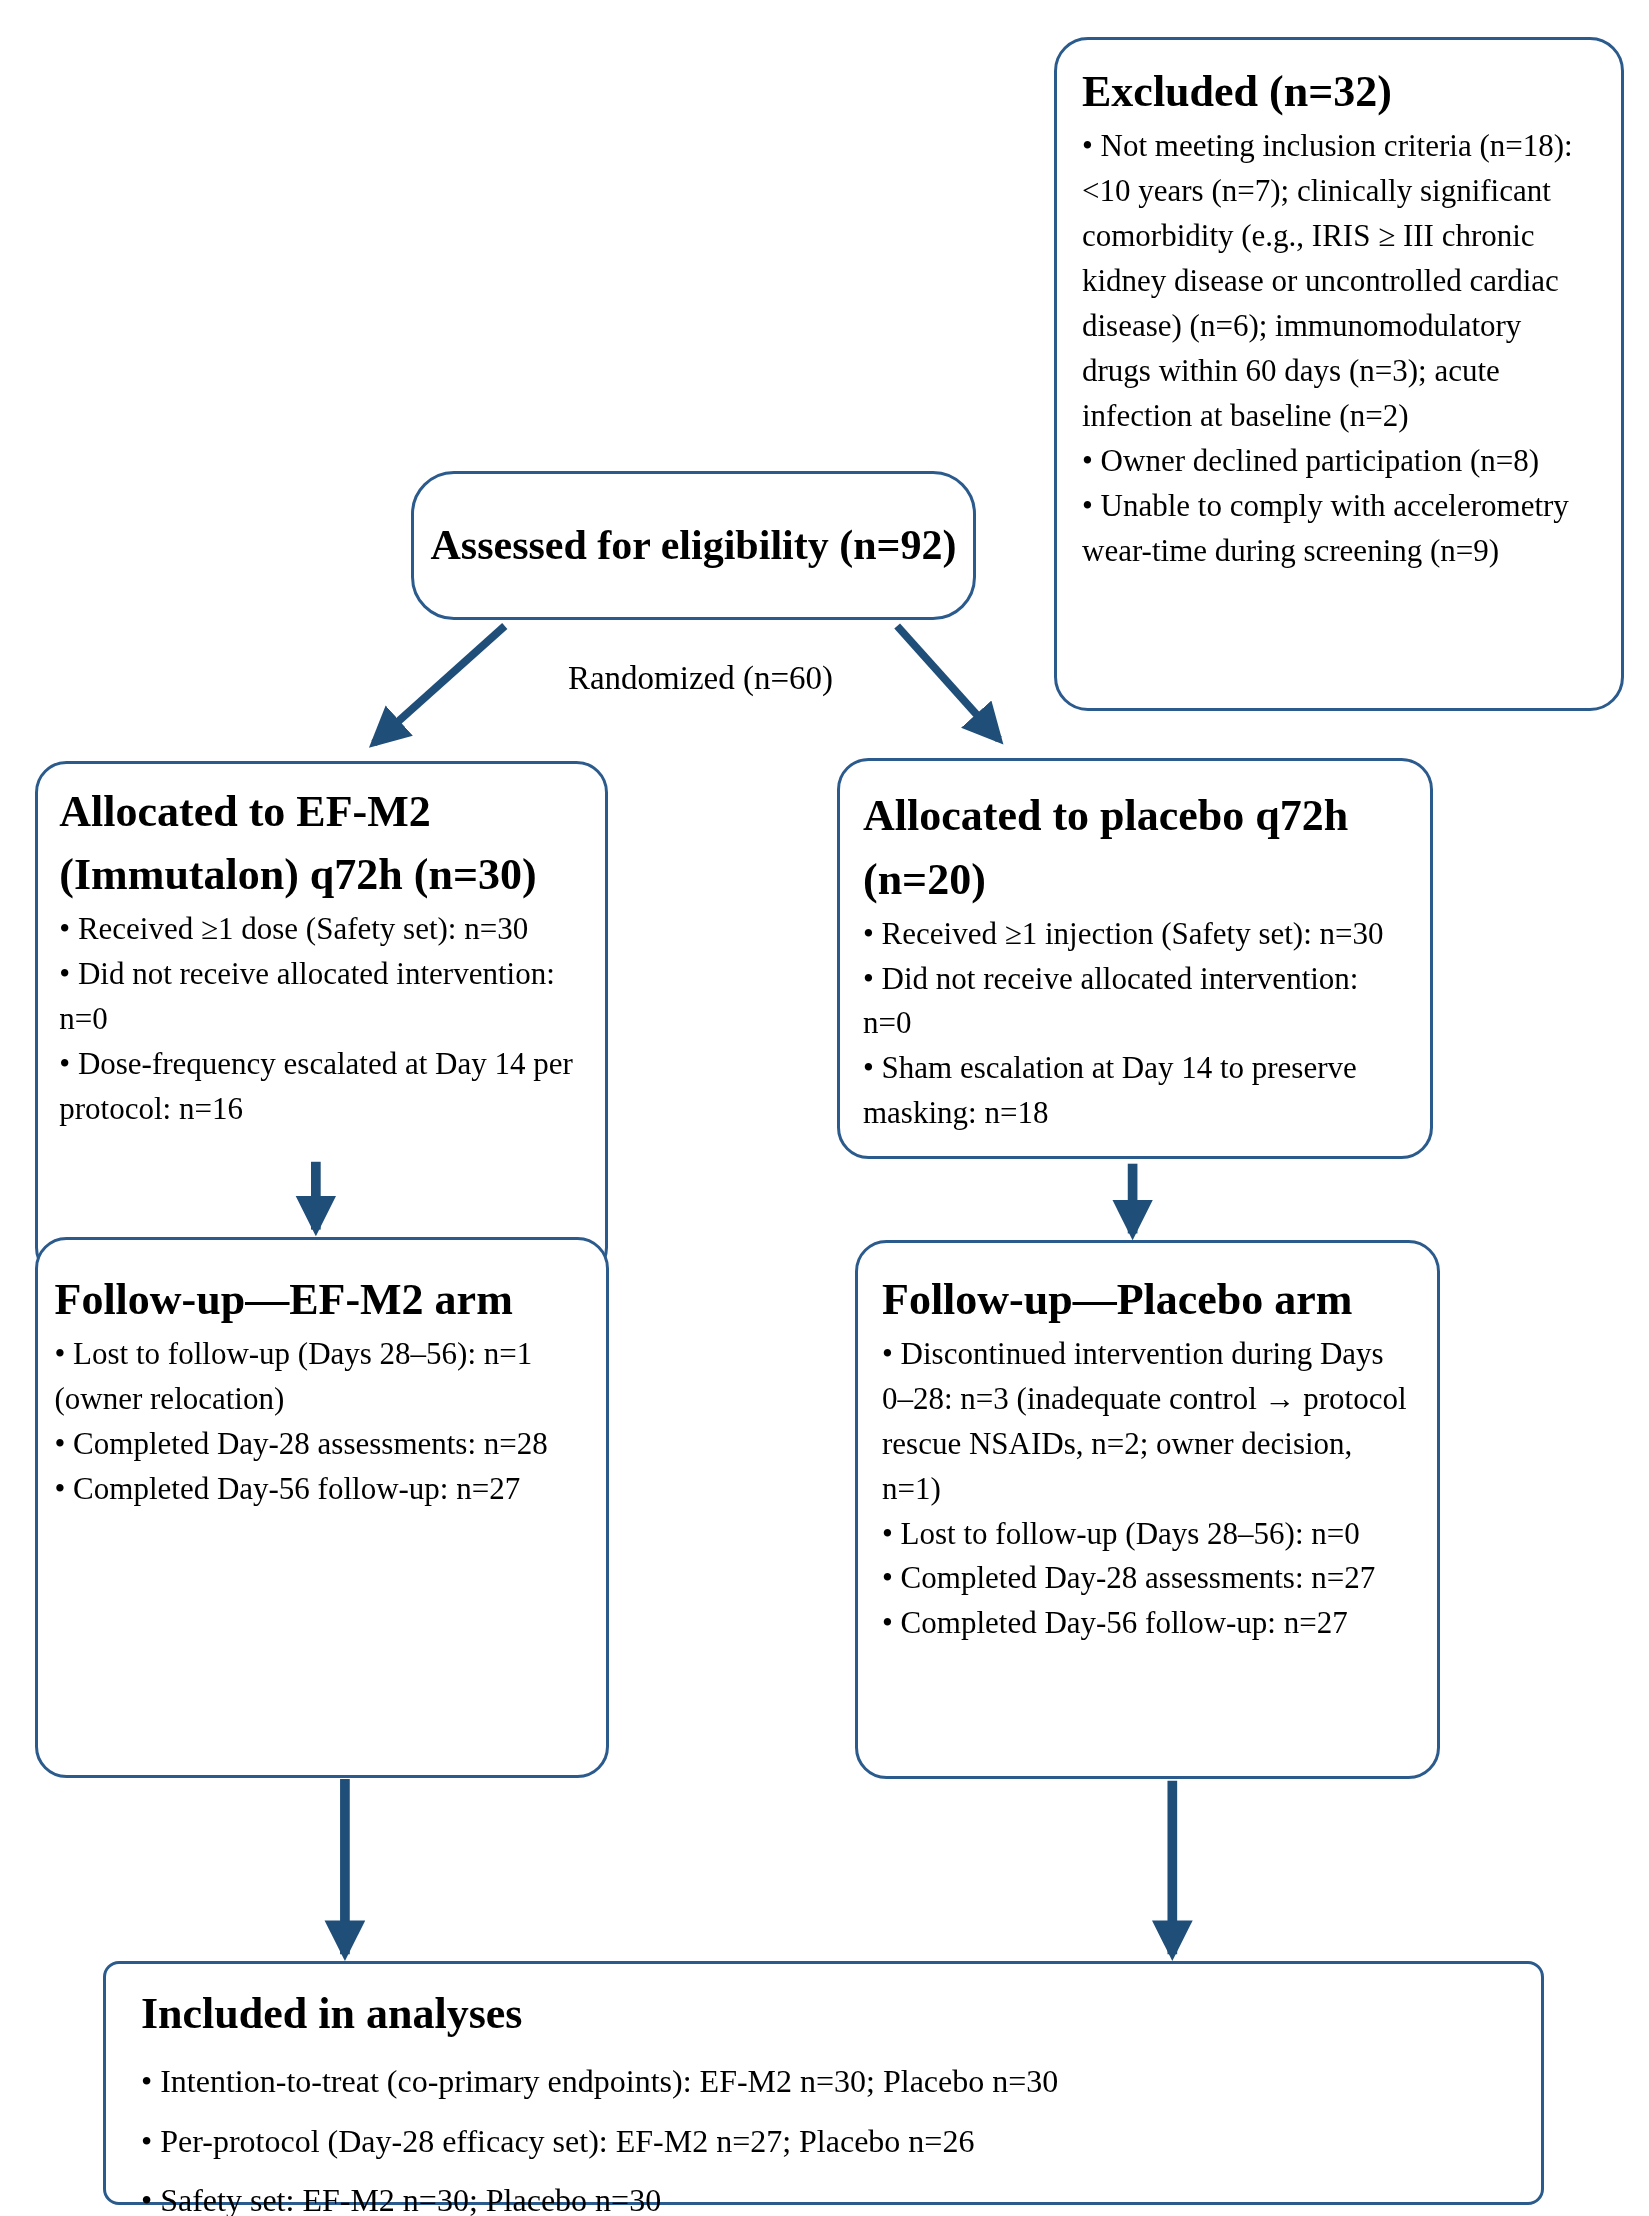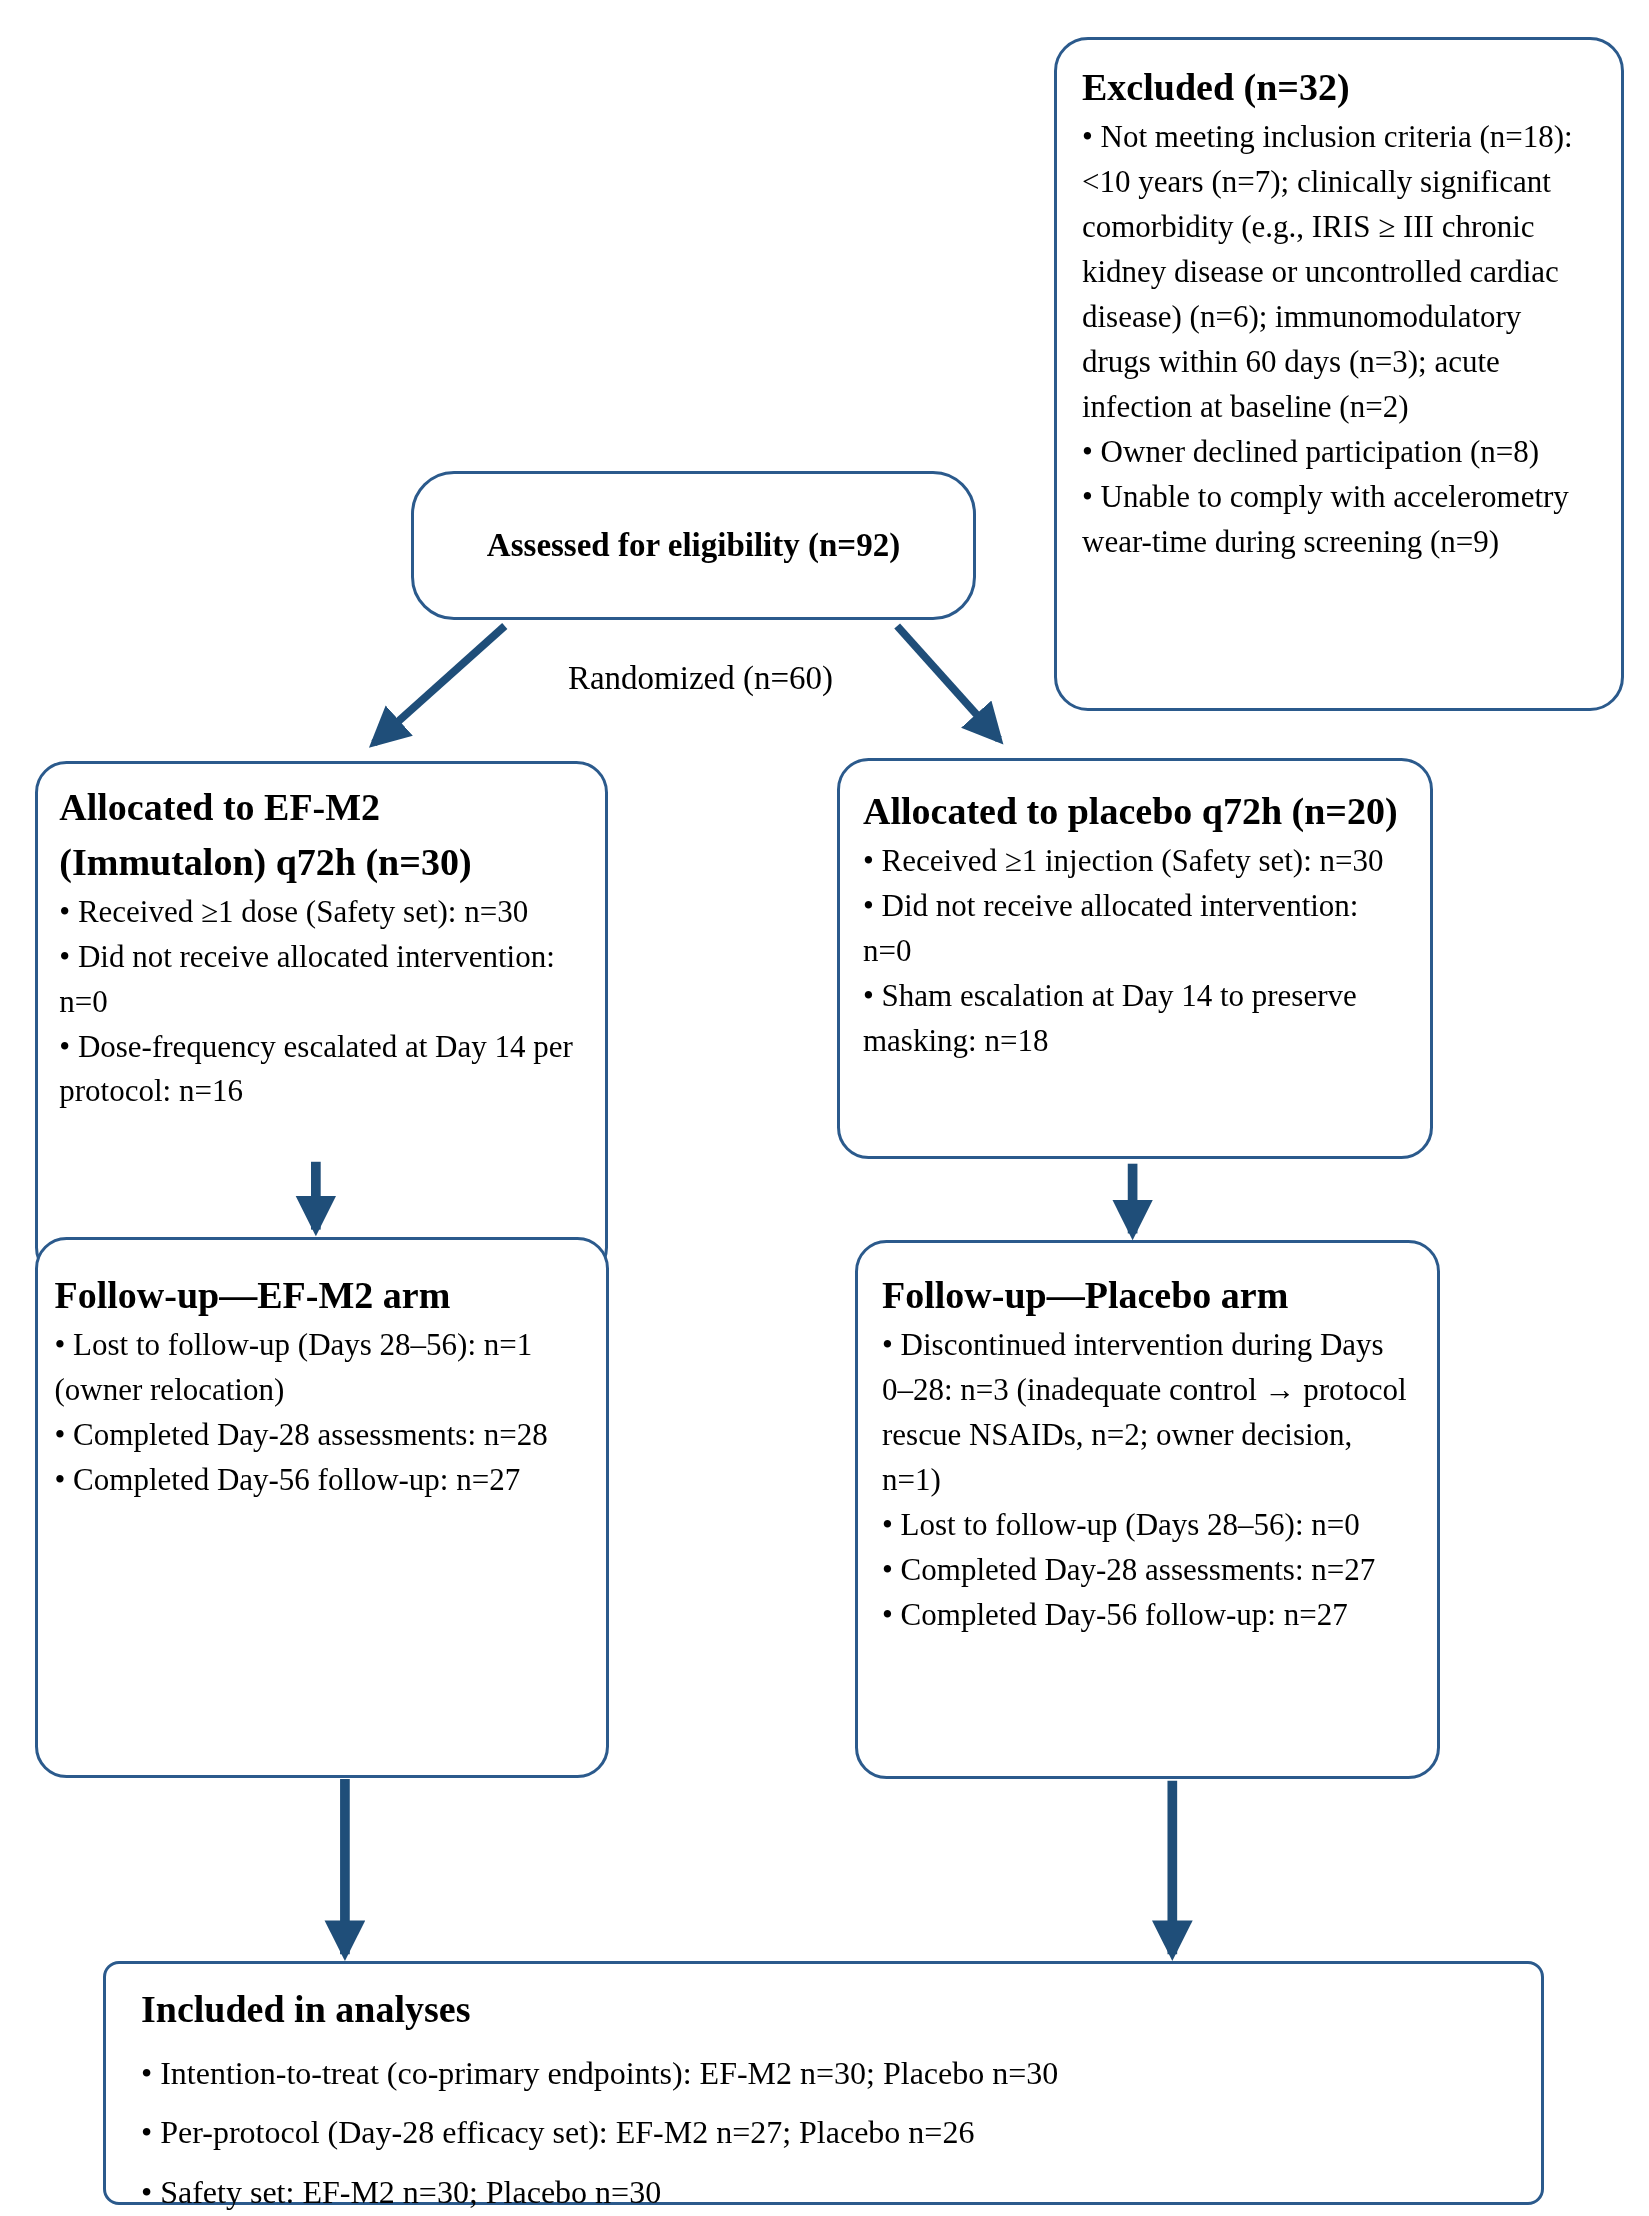--- a/index.html
+++ b/index.html
@@ -20,30 +20,30 @@
   }
   .box{
     position:absolute;
     background:var(--bg);
     border:3.4px solid var(--border);
     border-radius:31.5px;
     box-sizing:border-box;
   }
   .box-title{
     font-weight:bold;
-    font-size:38px;
+    font-size:44px;
   }
   .bullet{margin:0}
   
   #excluded-box{left:1054px;top:37px;width:570px;height:674px;padding:20.4px 25px;border-radius:34px}
   #assessed-box{
     left:411px;top:471px;width:565px;height:149px;border-radius:43px;
     display:flex;align-items:center;justify-content:center;
   }
-  #assessed-box .box-title{font-size:33px;white-space:nowrap}
+  #assessed-box .box-title{font-size:42px;white-space:nowrap}
   #randomized-label{
     position:absolute;left:526px;top:639px;width:349px;
     text-align:center;font-size:33px;margin-top:16px;
   }
   #allocated-efm2-box{left:35px;top:761px;width:573px;height:518px;padding:15.5px 21.3px}
   #allocated-placebo-box{left:837px;top:758px;width:596px;height:401px;padding:23px 23px}
   #followup-efm2-box{left:35px;top:1237px;width:574px;height:541px;padding:28px 19.4px 14.5px 16.5px}
   #followup-placebo-box{left:855px;top:1240px;width:585px;height:539px;padding:25px 21.3px 14.5px 24px}
   #included-box{
     left:103px;top:1961px;width:1441px;height:244px;

